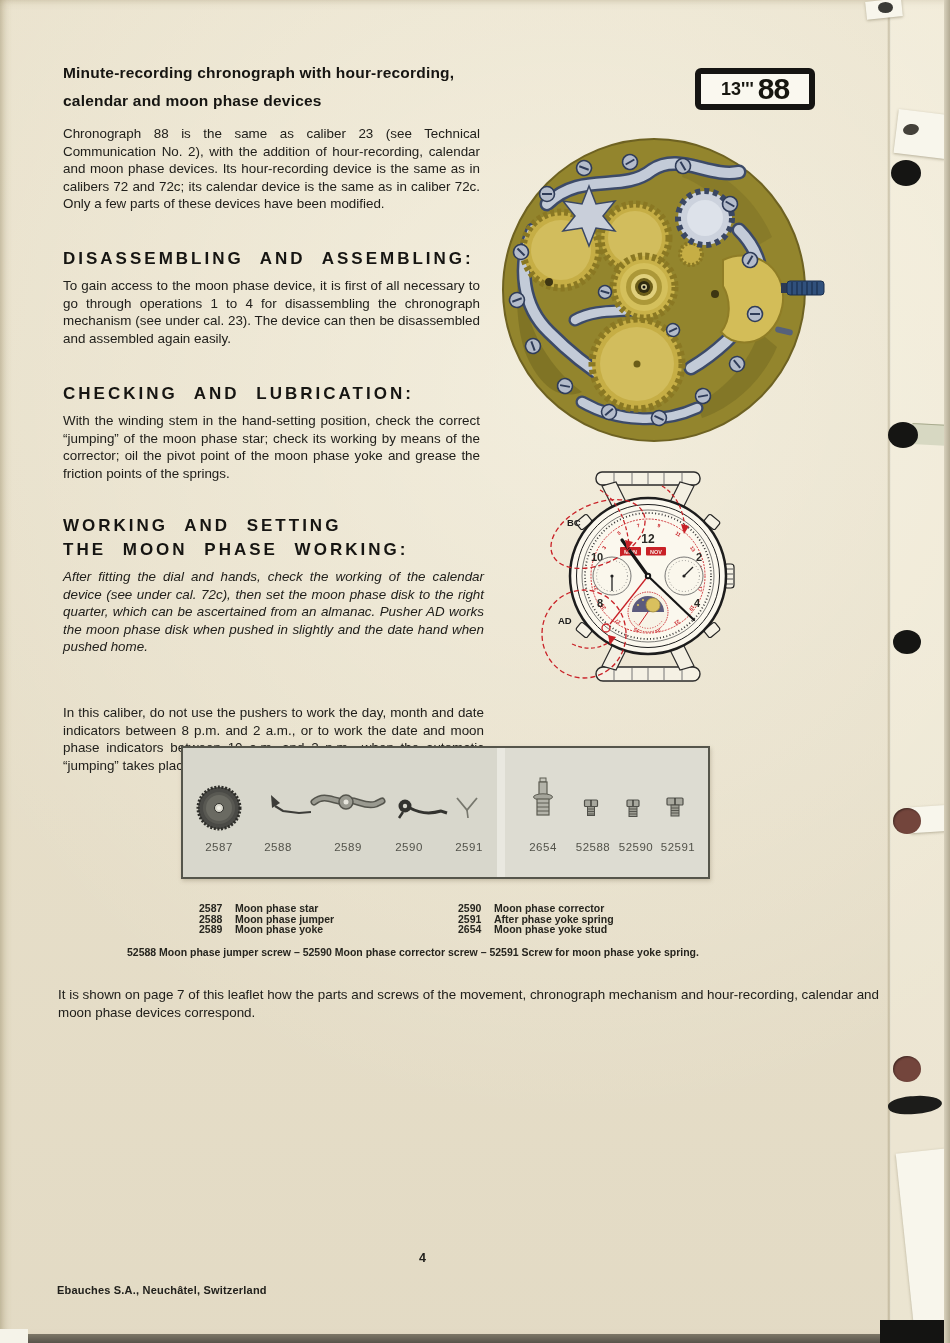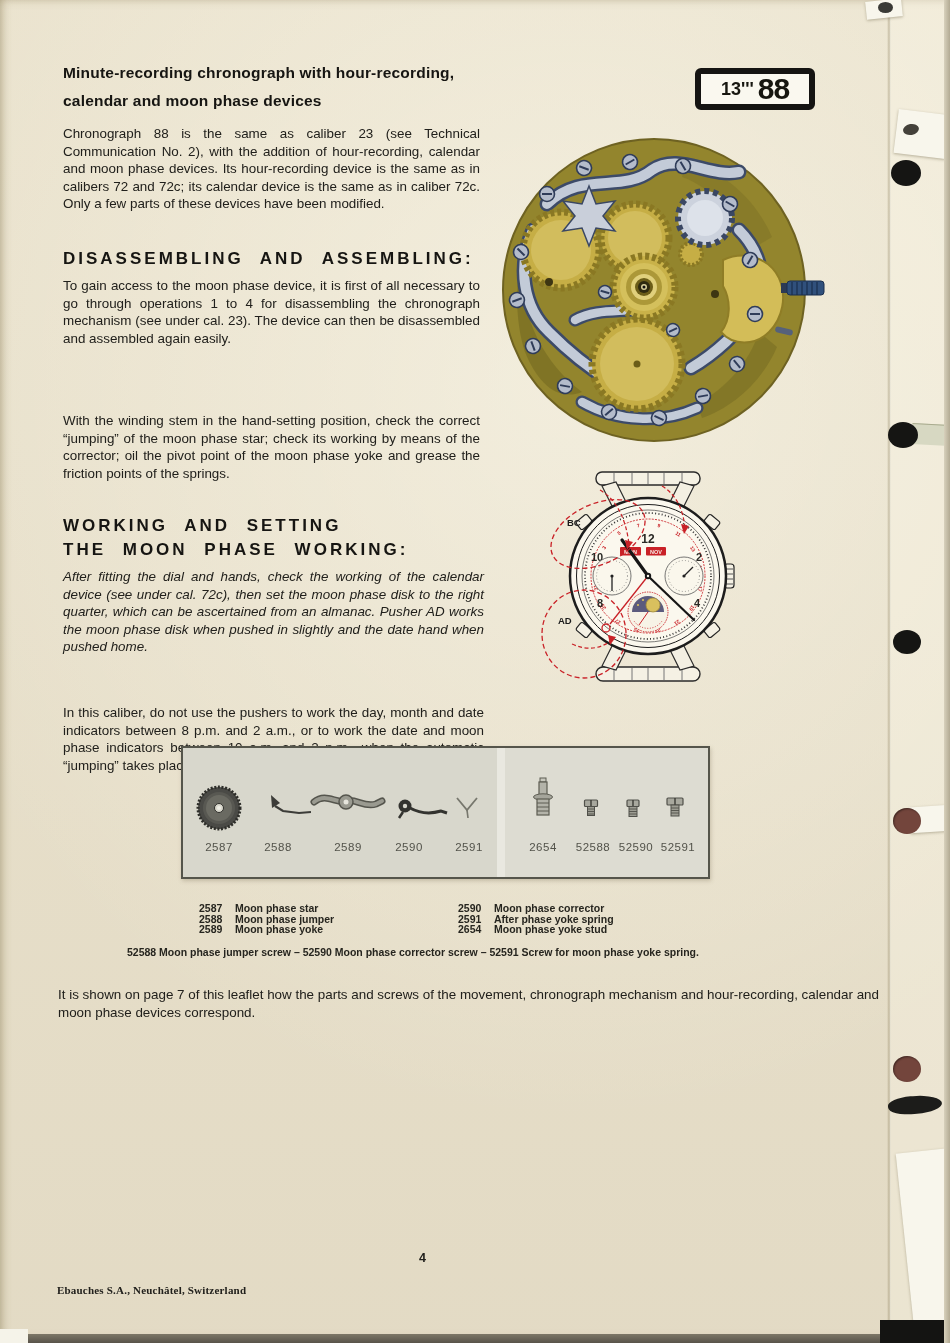--- a/index.html
+++ b/index.html
@@ -211,20 +211,21 @@
         <line x1="325" y1="150" x2="325" y2="163"></line>
           <line x1="330" y1="150" x2="330" y2="163"></line>
       </g>
       <rect x="288" y="196" width="18" height="6" rx="3" transform="rotate(14 297 199)" fill="#55617a"></rect>
     </g>
   </svg>
 
   <div class="abs hdg" style="left:63px;top:249px;">DISASSEMBLING AND ASSEMBLING:</div>
   <div class="abs para" style="left:63px;top:277px;">To gain access to the moon phase device, it is first of all necessary to go through operations 1 to 4 for disassembling the chronograph mechanism (see under cal. 23). The device can then be disassembled and assembled again easily.</div>
 
+  <div class="abs hdg" style="left:63px;top:384px;">CHECKING AND LUBRICATION:</div>
   <div class="abs para" style="left:63px;top:412px;">With the winding stem in the hand-setting position, check the correct “jumping” of the moon phase star; check its working by means of the corrector; oil the pivot point of the moon phase yoke and grease the friction points of the springs.</div>
 
   <div class="abs hdg" style="left:63px;top:516px;">WORKING AND SETTING</div>
   <div class="abs hdg" style="left:63px;top:540px;">THE MOON PHASE WORKING:</div>
   <div class="abs para" style="left:63px;top:568px;width:421px;font-style:italic;">After fitting the dial and hands, check the working of the calendar device (see under cal. 72c), then set the moon phase disk to the right quarter, which can be ascertained from an almanac. Pusher AD works the moon phase disk when pushed in slightly and the date hand when pushed home.</div>
   <div class="abs para" style="left:63px;top:656px;width:421px;margin-top:48px;">In this caliber, do not use the pushers to work the day, month and date indicators between 8 p.m. and 2 a.m., or to work the date and moon phase indicators between 10 a.m. and 2 p.m., when the automatic “jumping” takes place.</div>
 
   <svg class="abs" style="left:536px;top:464px;" width="224" height="232" viewBox="0 0 224 232">
 
     <g>
@@ -487,21 +488,21 @@
     <div class="lrow">
         <span class="lno">2654</span>
         <span>Moon phase yoke stud</span>
       </div>
   </div>
   <div class="abs screw-note" style="left:127px;top:946px;">52588 Moon phase jumper screw – 52590 Moon phase corrector screw – 52591 Screw for moon phase yoke spring.</div>
 
   <div class="abs closing" style="left:58px;top:986px;">It is shown on page 7 of this leaflet how the parts and screws of the movement, chronograph mechanism and hour-recording, calendar and moon phase devices correspond.</div>
 
   <div class="abs pagenum" style="left:419px;top:1251px;">4</div>
-  <div class="abs footer" style="left:57px;top:1284px;font-family:Liberation Serif, serif;">Ebauches S.A., Neuchâtel, Switzerland</div>
+  <div class="abs footer" style="left:57px;top:1284px;">Ebauches S.A., Neuchâtel, Switzerland</div>
 
   <div class="abs crease"></div>
   <div class="abs right-lighten"></div>
 
   <div class="abs tear-white" style="left:866px;top:0;width:36px;height:18px;transform:rotate(-6deg);"></div>
   <div class="abs" style="left:878px;top:2px;width:15px;height:11px;background:#3a3a36;border-radius:50%;"></div>
   <div class="abs tear-white" style="left:896px;top:112px;width:52px;height:44px;transform:rotate(7deg);"></div>
   <div class="abs" style="left:903px;top:124px;width:16px;height:11px;background:#44413a;border-radius:50%;transform:rotate(-10deg);"></div>
 
   <div class="abs hole hole-black" style="left:891px;top:160px;width:30px;height:26px;"></div>

